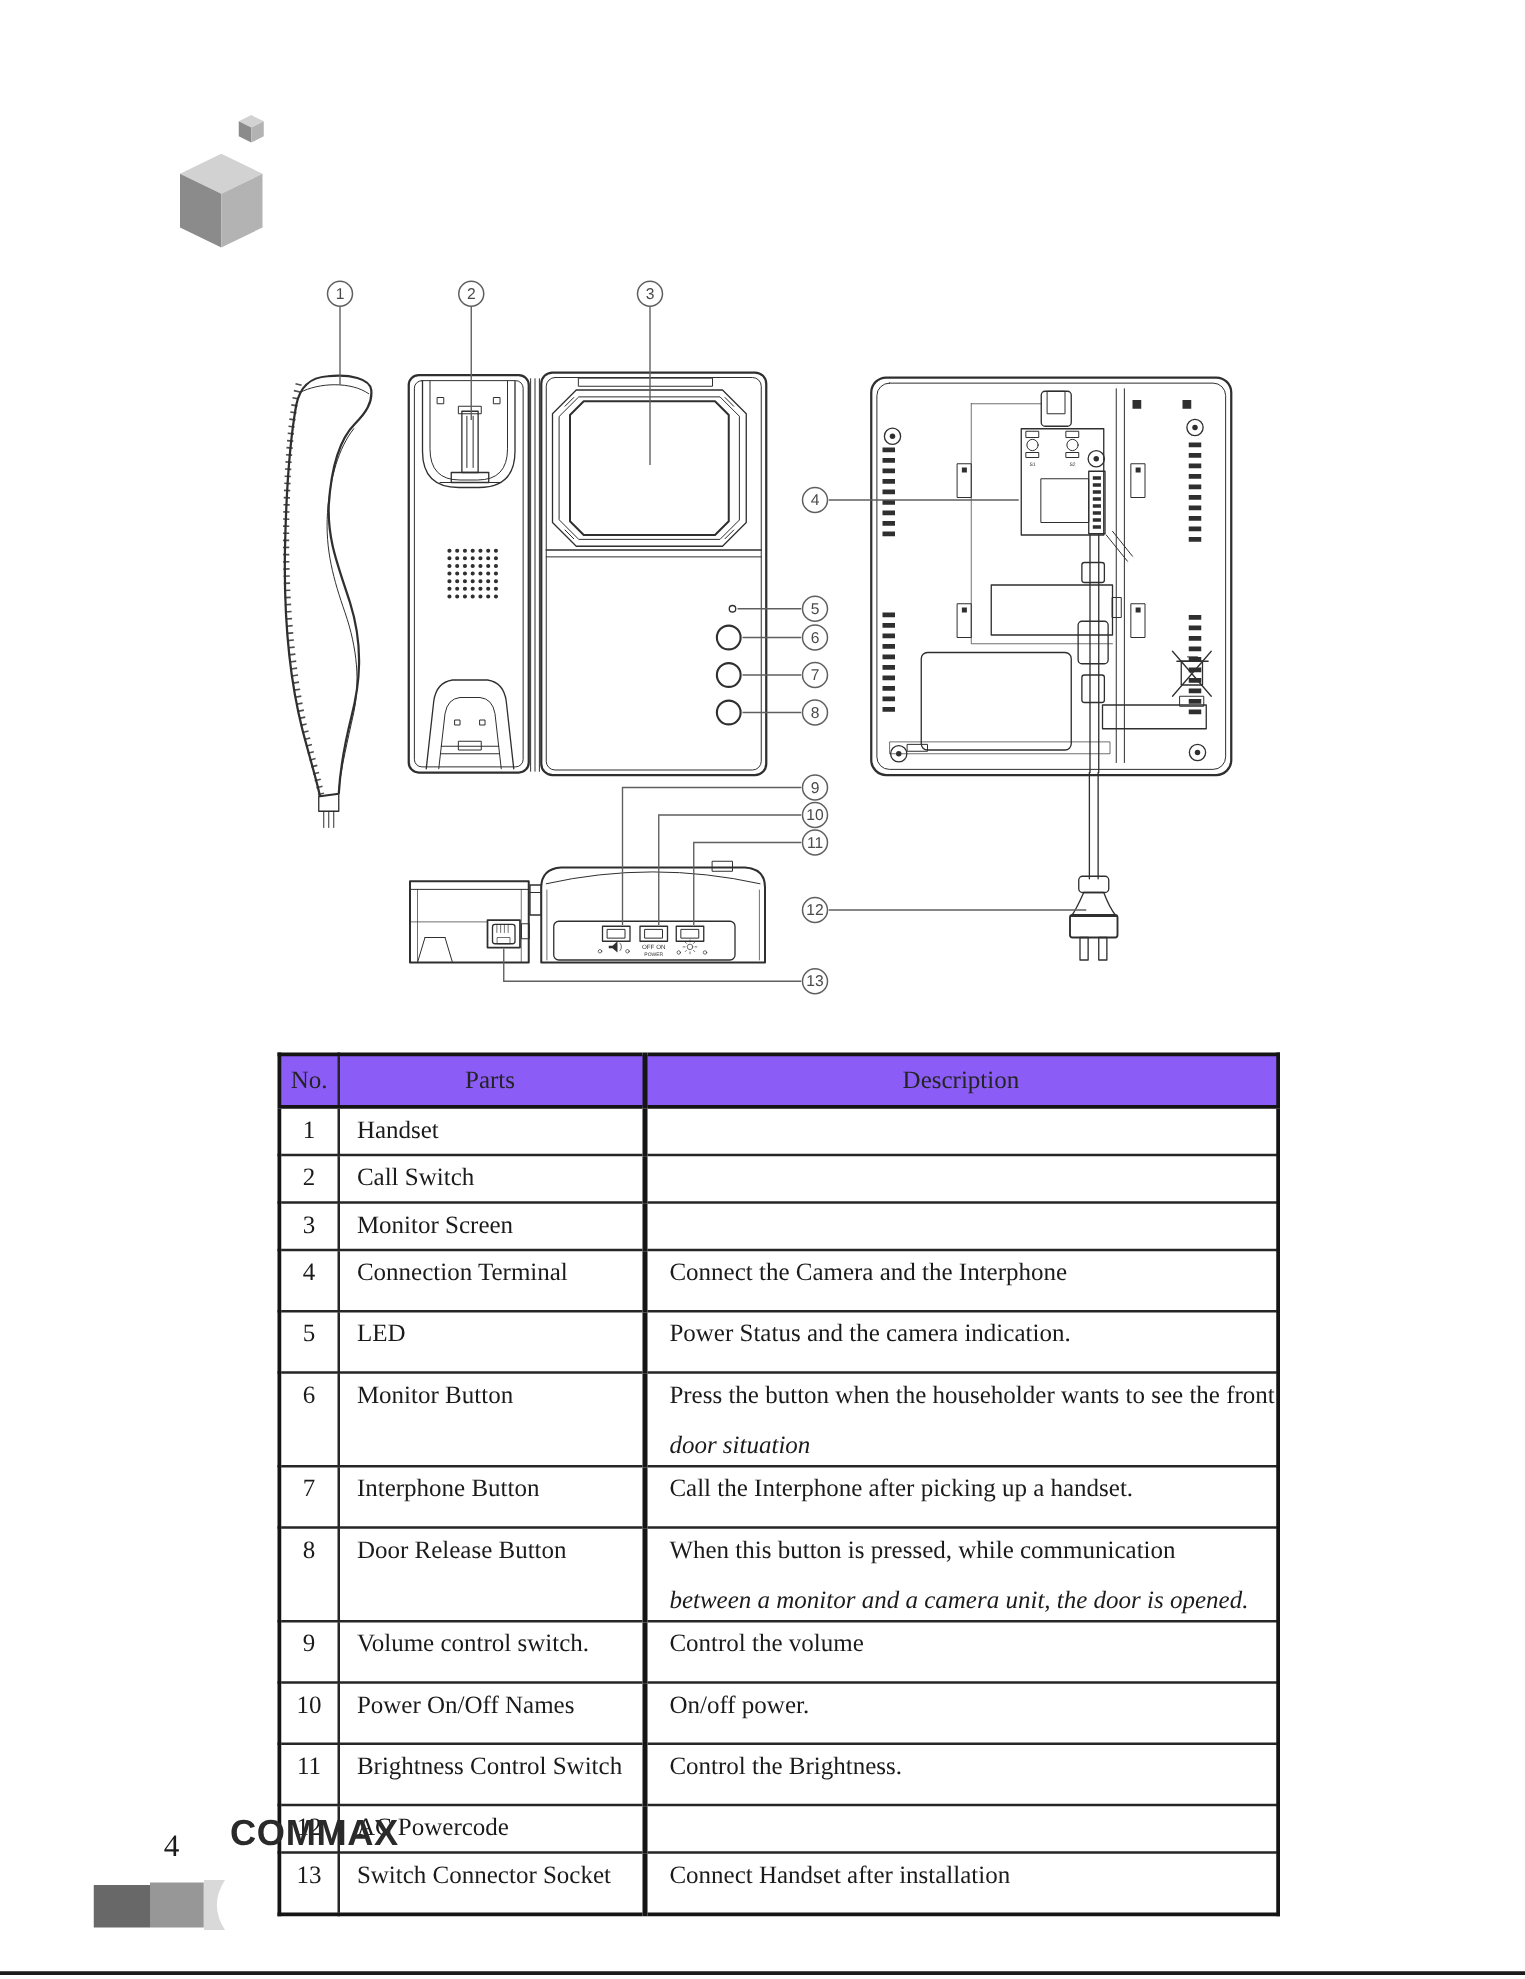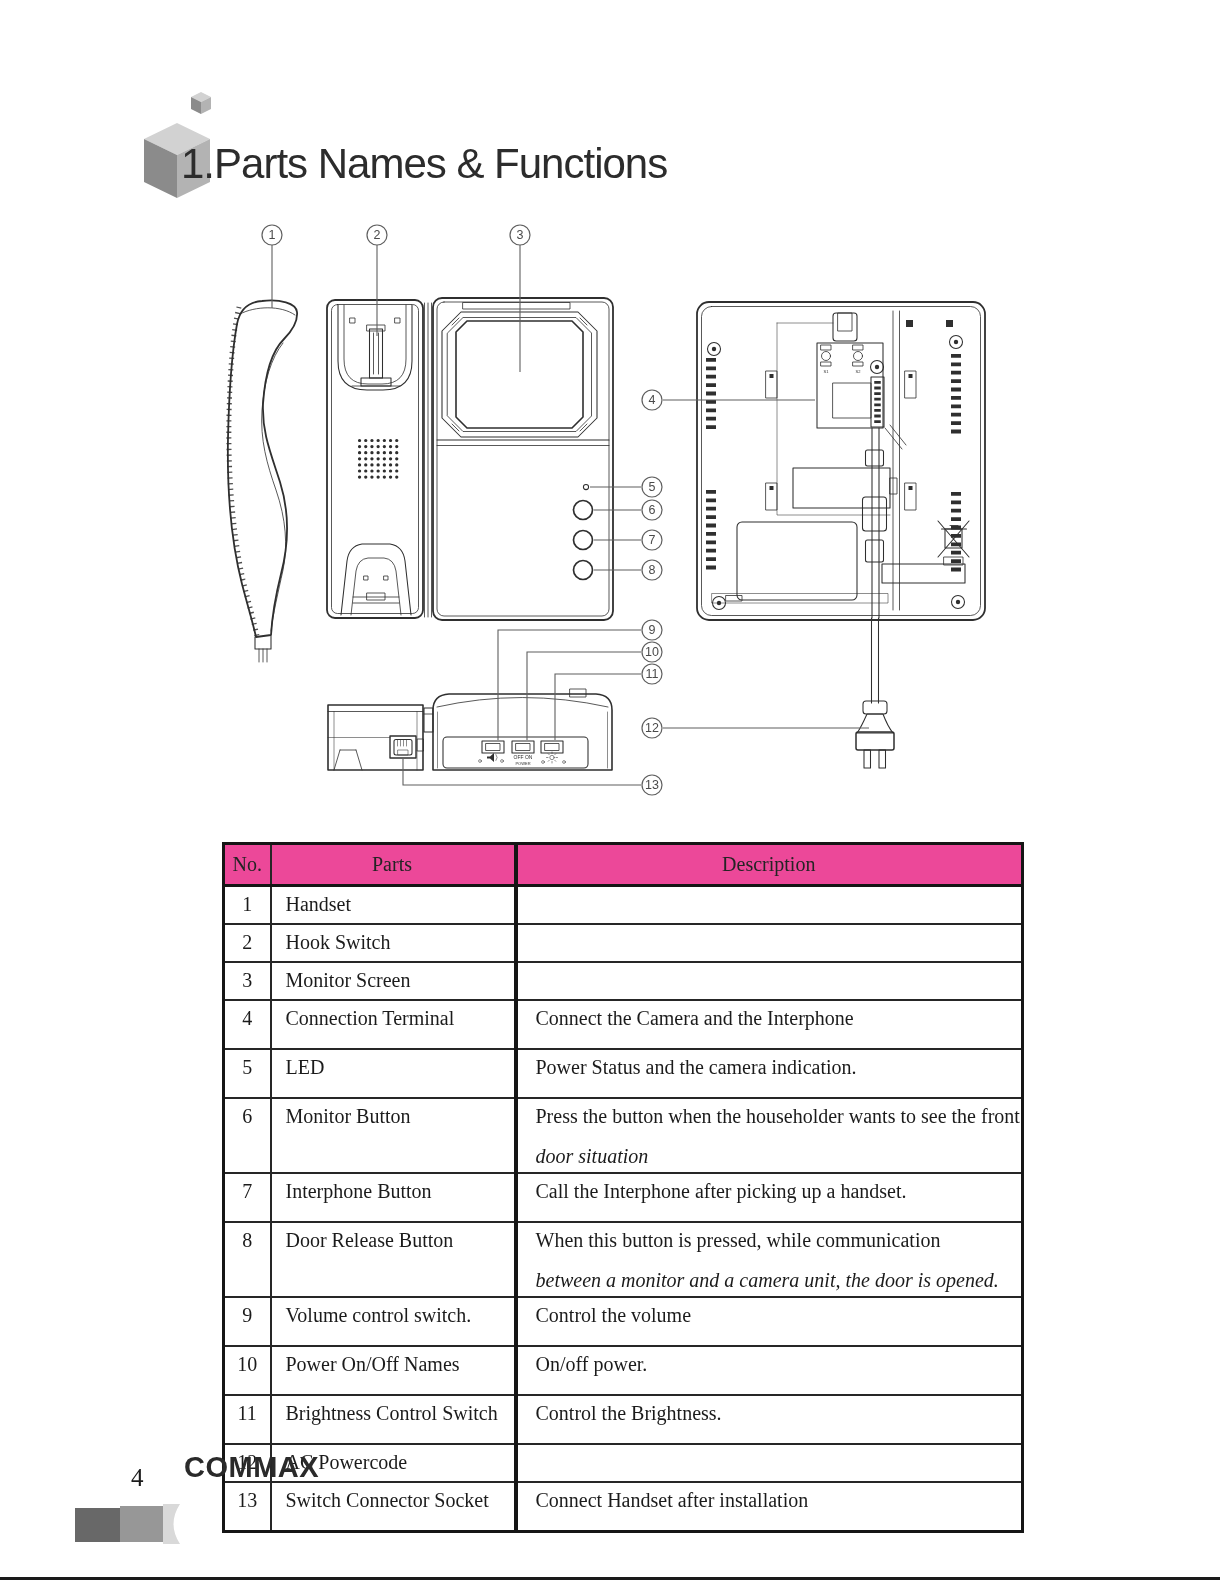--- a/index.html
+++ b/index.html
@@ -25,21 +25,21 @@
   .co{stroke:#5f5f5f;stroke-width:1.1;fill:none;}
   .coc{stroke:#5f5f5f;stroke-width:1.2;fill:#ffffff;}
   .cot{font-family:"Liberation Sans",sans-serif;font-size:12.5px;fill:#4a4a4a;text-anchor:middle;}
   .lbl2{font-family:"Liberation Sans",sans-serif;font-size:5px;fill:#2f2f2f;text-anchor:middle;}
   .lbl3{font-family:"Liberation Sans",sans-serif;font-size:4px;fill:#2f2f2f;text-anchor:middle;}
 
   
   table.parts{position:absolute;left:222px;top:842px;width:799px;border-collapse:collapse;
               table-layout:fixed;font-family:"Liberation Serif",serif;font-size:20px;color:#1b1b1b;z-index:3;
               border:3px solid #151515;}
-  table.parts th{font-weight:normal;font-size:20px;height:37px;background:#ec4899;
+  table.parts th{font-weight:normal;font-size:20px;height:37px;background:#8b5cf6;
                  border-bottom:3px solid #151515;text-align:center;color:#242424;}
   table.parts td{border-bottom:2px solid #262626;vertical-align:top;padding-top:6px;height:auto;}
   table.parts tr.r{height:38px;}
   table.parts tr.tall{height:75px;}
   td.no,th.no{text-align:center;border-right:2px solid #262626;}
   td.nm,th.nm{padding-left:14px;border-right:4px solid #151515;}
   th.nm{padding-left:0;}
   td.ds,th.ds{padding-left:18px;}
   th.ds{padding-left:0;}
   td .l2{margin-top:17px;font-style:italic;}
@@ -316,21 +316,20 @@
         <text class="cot" x="652" y="728" dominant-baseline="central">12</text>
       </g>
       <g>
         <polyline class="co" points="641,785 403,785 403,759"></polyline>
           <circle class="coc" cx="652" cy="785" r="10"></circle>
         <text class="cot" x="652" y="785" dominant-baseline="central">13</text>
       </g>
     </g>
   </svg>
 
-  <div class="title">1.Parts Names &amp; Functions</div>
 
   <table class="parts">
     <colgroup>
         <col style="width:47px">
         <col style="width:245px">
         <col style="width:507px">
       </colgroup>
     <tbody>
         <tr>
       <th class="no">No.</th>
@@ -340,21 +339,21 @@
     <tr class="r">
       <td class="no">1</td>
       <td class="nm">Handset</td>
       <td class="ds">
             <div></div>
             <div class="l2"></div>
           </td>
     </tr>
     <tr class="r">
       <td class="no">2</td>
-      <td class="nm">Hook Switch</td>
+      <td class="nm">Call Switch</td>
       <td class="ds">
             <div></div>
             <div class="l2"></div>
           </td>
     </tr>
     <tr class="r">
       <td class="no">3</td>
       <td class="nm">Monitor Screen</td>
       <td class="ds">
             <div></div>

